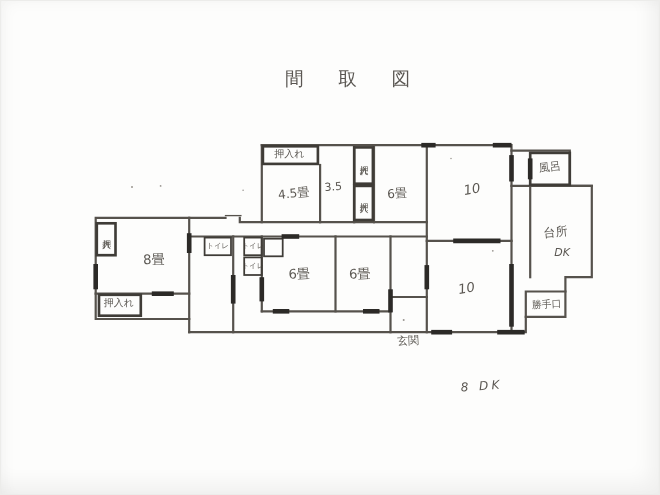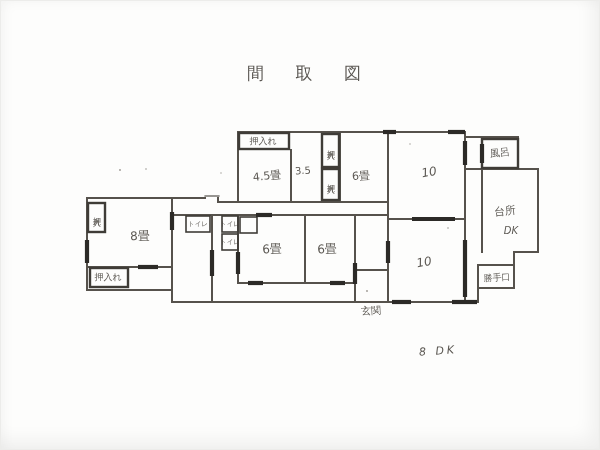--- a/index.html
+++ b/index.html
@@ -109,21 +109,21 @@
     <g fill="#9a9691">
       <circle cx="120" cy="170" r="0.9"></circle>
       <circle cx="146" cy="169" r="0.8"></circle>
       <circle cx="221" cy="173" r="0.7"></circle>
       <circle cx="367" cy="291" r="0.9"></circle>
       <circle cx="410" cy="144" r="0.7"></circle>
       <circle cx="448" cy="228" r="0.8"></circle>
     </g>
   </svg>
 
-  <div class="lbl title" style="left:295px;top:73px;padding-left:31px;">間 取 図</div>
+  <div class="lbl title" style="left:307px;top:73px;padding-left:31px;">間 取 図</div>
 
   <div class="lbl hand" style="left:263px;top:141px;font-size:9px;">押入れ</div>
   <div class="lbl hand" style="left:267px;top:176px;font-size:11px;transform:translate(-50%,-50%) rotate(-6deg);">4.5畳</div>
   <div class="lbl hand" style="left:303px;top:171px;font-size:10px;transform:translate(-50%,-50%) rotate(-4deg);">3.5</div>
   <div class="lbl hand vert" style="left:330px;top:150px;font-size:8px;">押入れ</div>
   <div class="lbl hand vert" style="left:330px;top:184px;font-size:8px;">押入れ</div>
   <div class="lbl hand" style="left:361px;top:176px;font-size:11px;transform:translate(-50%,-50%) rotate(-4deg);">6畳</div>
   <div class="lbl hand ital" style="left:429px;top:172px;font-size:12px;transform:translate(-50%,-50%) rotate(-10deg);">10</div>
 
   <div class="lbl hand" style="left:500px;top:153px;font-size:10px;transform:translate(-50%,-50%) rotate(-6deg);">風呂</div>

